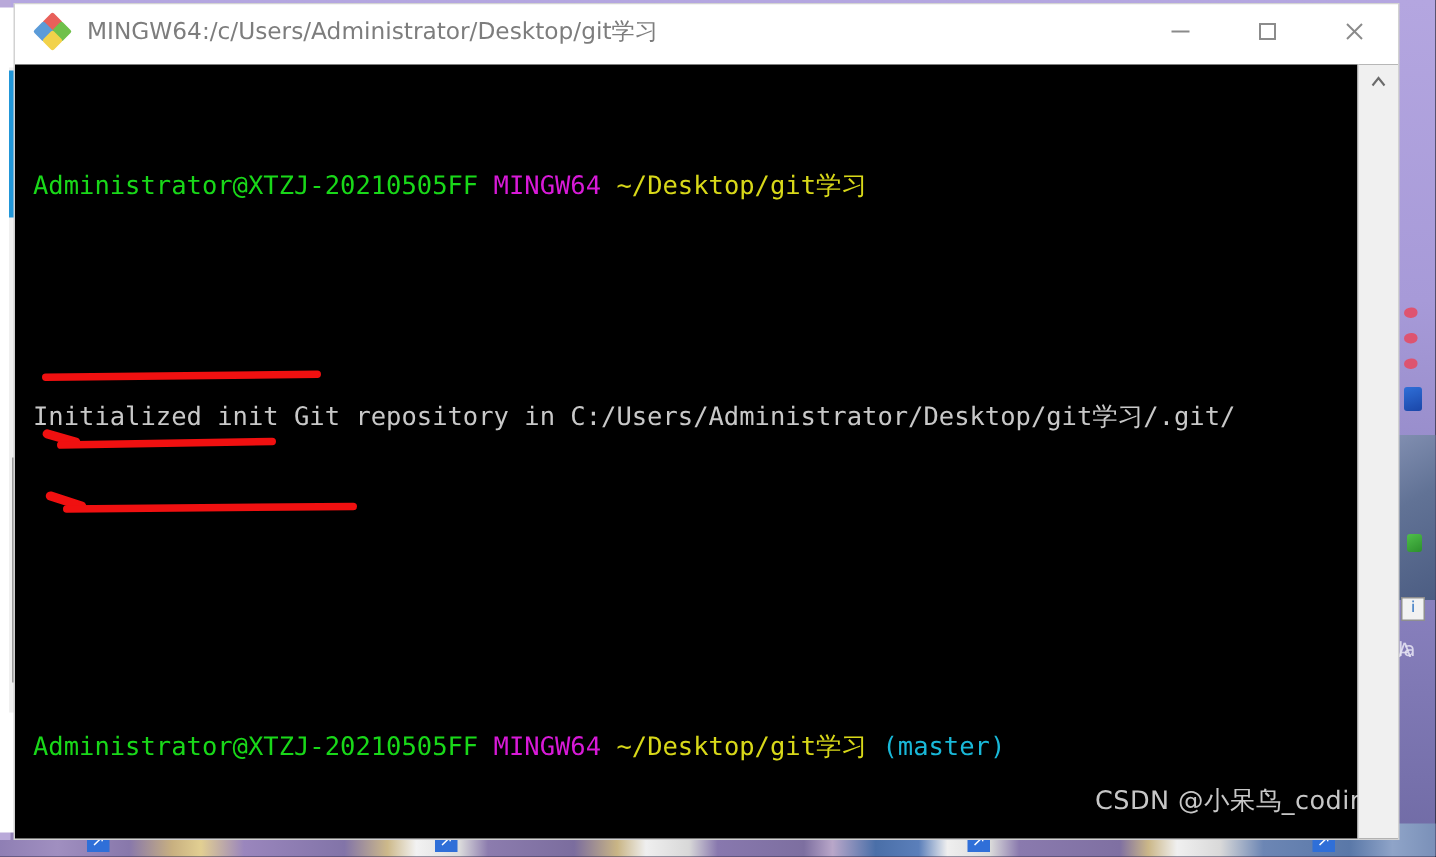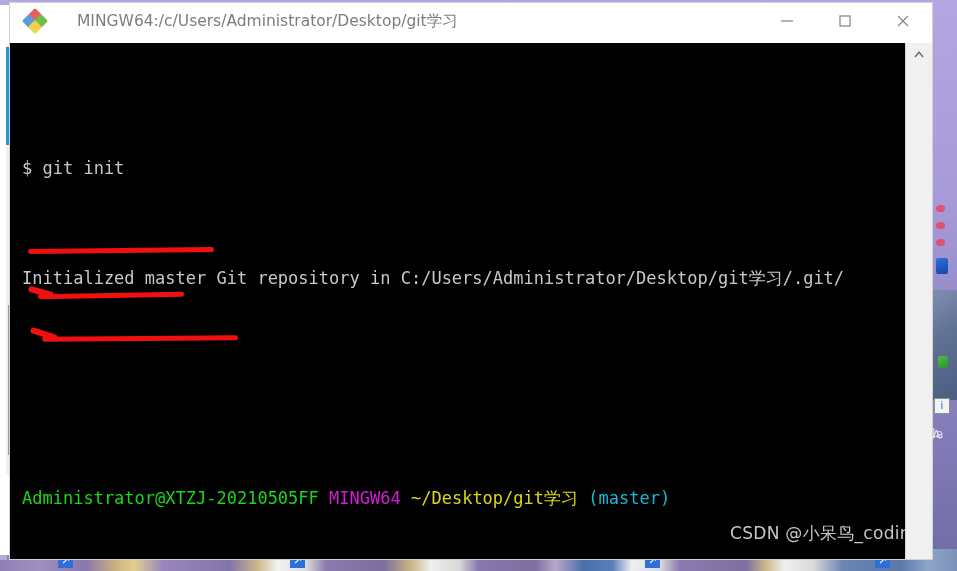--- a/index.html
+++ b/index.html
@@ -144,21 +144,20 @@
     box-shadow: 0 0 0 1px #d2d2d2;
   }
 
   
   #titlebar {
     position: relative;
     height: 36px;
     background: #ffffff;
     display: flex;
     align-items: center;
-    gap: 19px;
   }
   #app-icon {
     position: relative;
     width: 22px; height: 22px;
     margin-left: 14px;
     flex: none;
   }
   .diamond {
     position: absolute;
     width: 10px; height: 10px;
@@ -313,26 +312,26 @@
             <line x1="13" y1="3" x2="3" y2="13" stroke="#8a8a8a" stroke-width="1.3"></line>
           </svg>
       </div>
     </div>
   </div>
 
   <div id="term-body">
 
     <div id="term-text">
       
-
-      
-      <div class="ln c-white">$ git init</div>
-
-      
-      <div class="ln c-white">Initialized master Git repository in C:/Users/Administrator/Desktop/git学习/.git/</div>
+      <div class="ln"><span class="c-green">Administrator@XTZJ-20210505FF</span><span class="c-white"> </span><span class="c-magenta">MINGW64</span><span class="c-white"> </span><span class="c-yellow">~/Desktop/git学习</span></div>
+
+      
+
+      
+      <div class="ln c-white">Initialized init Git repository in C:/Users/Administrator/Desktop/git学习/.git/</div>
 
       
       <div class="ln">&nbsp;</div>
 
       
       <div class="ln"><span class="c-green">Administrator@XTZJ-20210505FF</span><span class="c-white"> </span><span class="c-magenta">MINGW64</span><span class="c-white"> </span><span class="c-yellow">~/Desktop/git学习</span><span class="c-white"> </span><span class="c-cyan">(master)</span></div>
 
       
       
 

